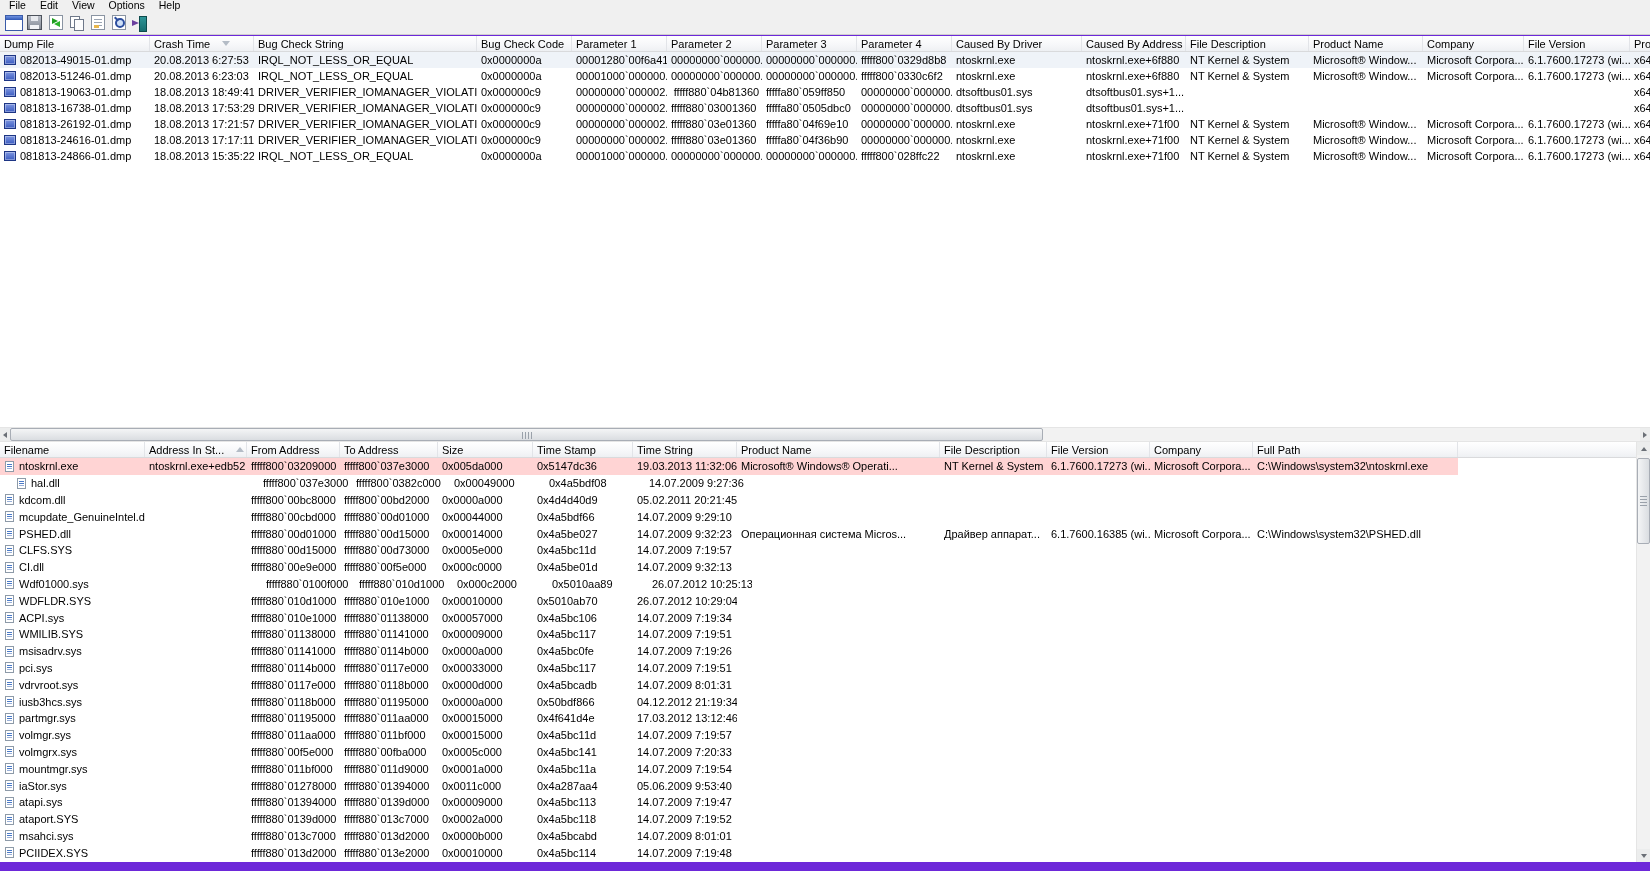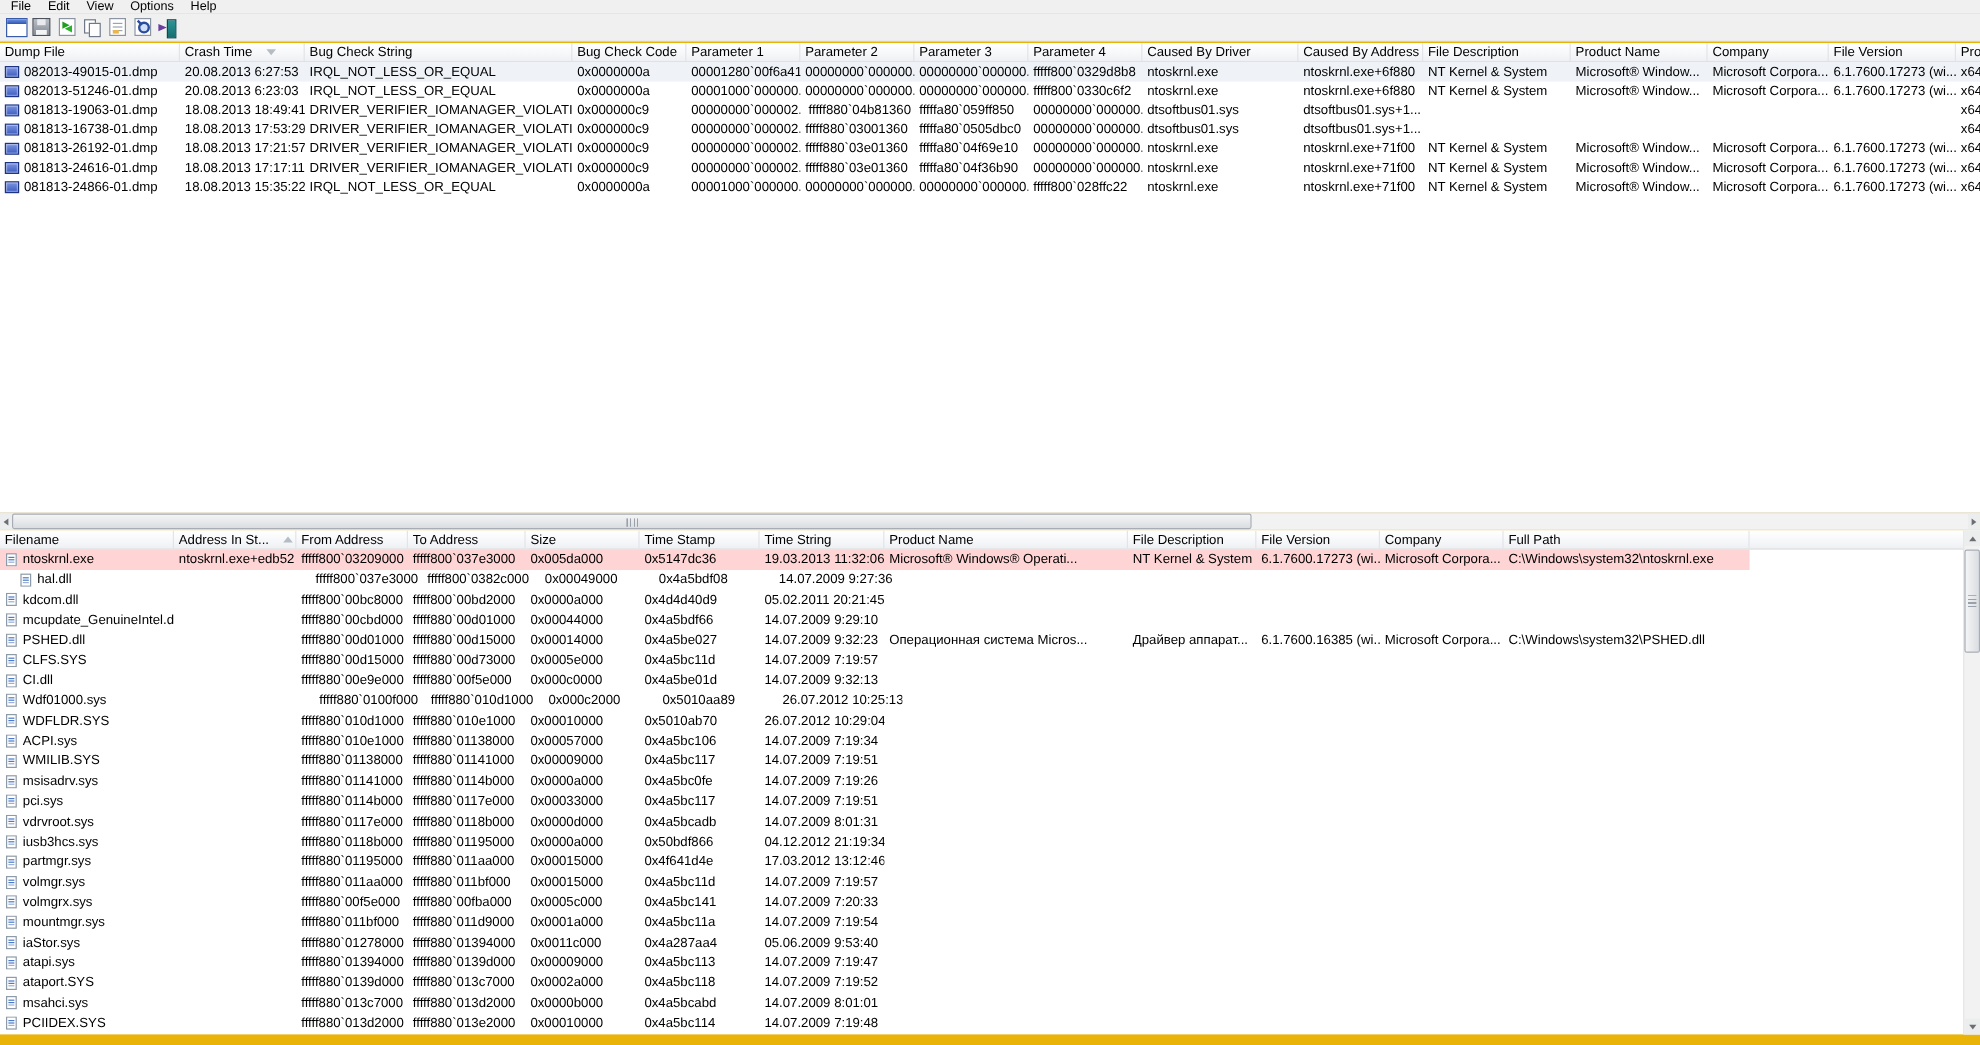--- a/index.html
+++ b/index.html
@@ -1,17 +1,17 @@
 <!DOCTYPE html>
 <html><head>
 <meta charset="utf-8">
 <style>
   html,body{margin:0;padding:0;background:#fff;}
   body{width:1650px;height:871px;overflow:hidden;font-family:"Liberation Sans",sans-serif;font-size:11px;color:#000;}
-  #app{position:relative;width:1650px;height:871px;overflow:hidden;background:#eab308;}
+  #app{position:relative;width:1650px;height:871px;overflow:hidden;background:#6d28d9;}
 
   
   .menubar{position:absolute;left:0;top:0;width:1650px;height:11px;background:#f0f0f0;display:flex;align-items:center;padding-left:2px;box-sizing:border-box;}
   .mi{font-size:10.5px;padding:0 7px;line-height:11px;}
 
   
   .toolbar{position:absolute;left:0;top:11px;width:1650px;height:24px;background:#f0f0f0;border-bottom:1px solid #cfcfcf;box-sizing:border-box;display:flex;align-items:center;padding-left:3px;}
   .tbtn{width:21px;height:20px;display:flex;align-items:center;justify-content:center;}
   .ticon{position:relative;display:block;width:16px;height:14px;}
   .ic0{background:#fff;border:1px solid #3a5ba8;}

